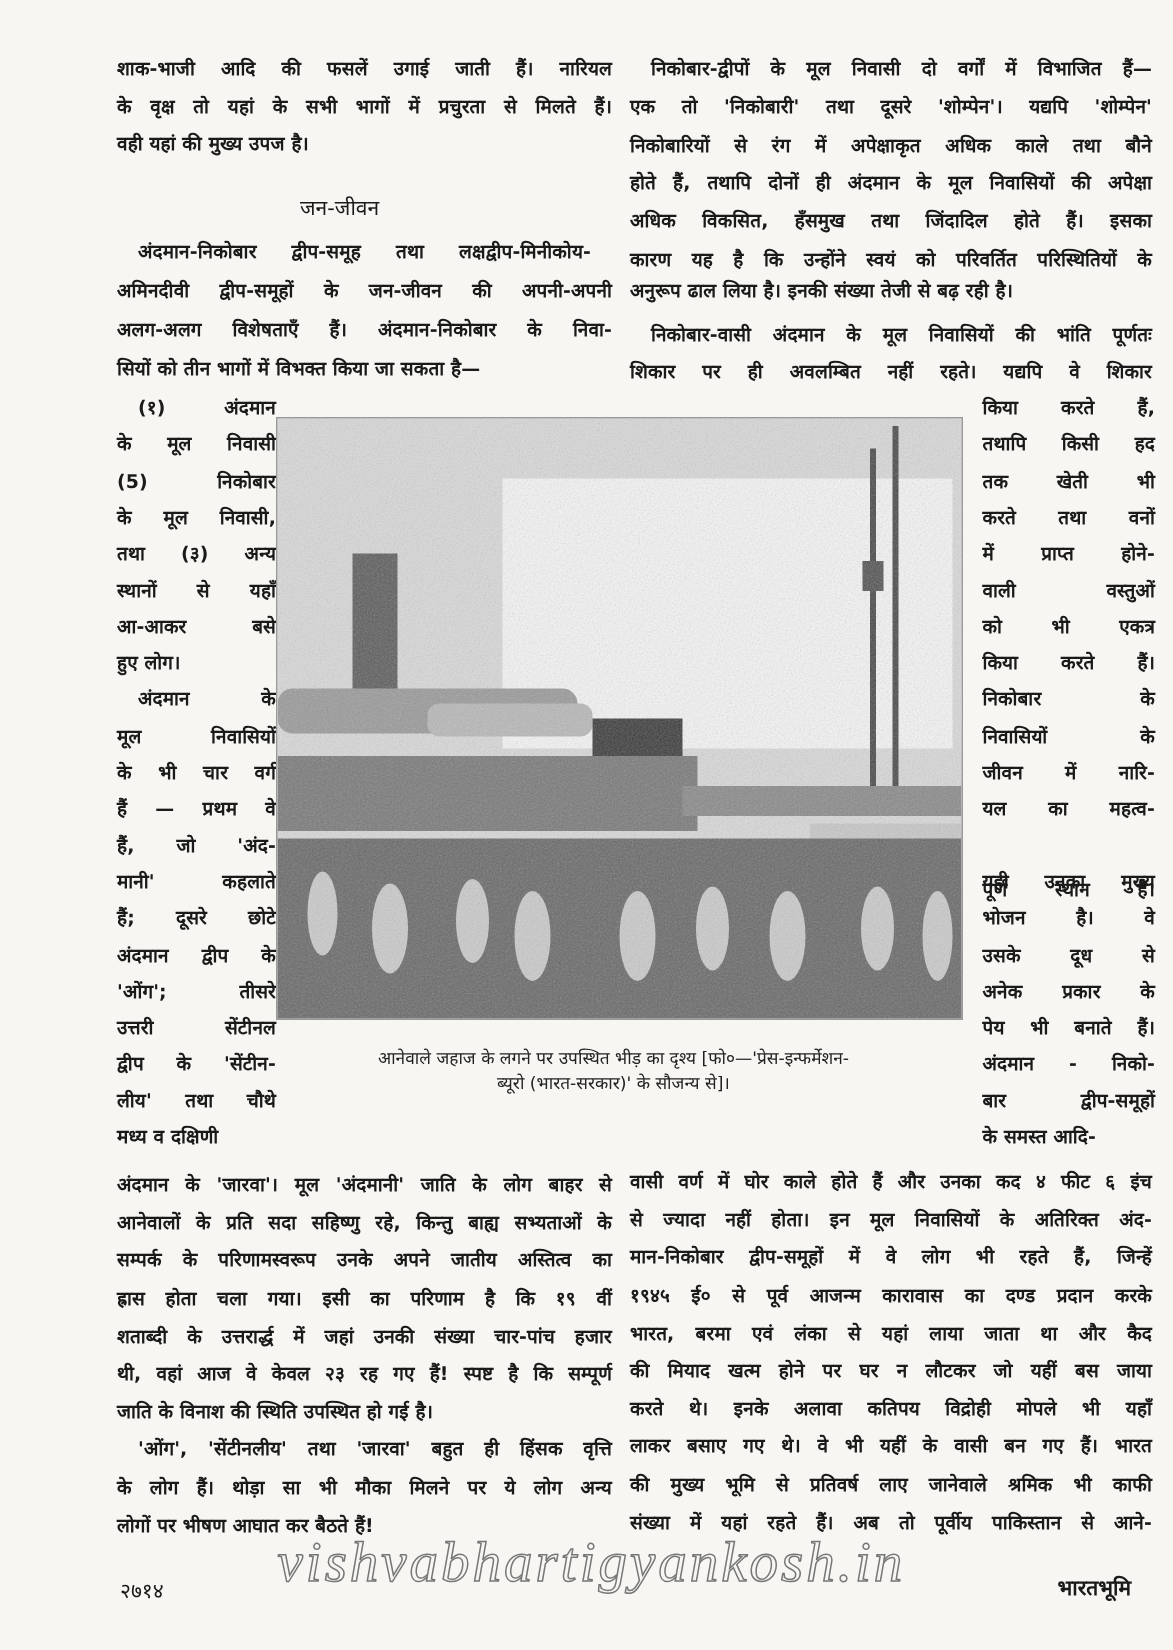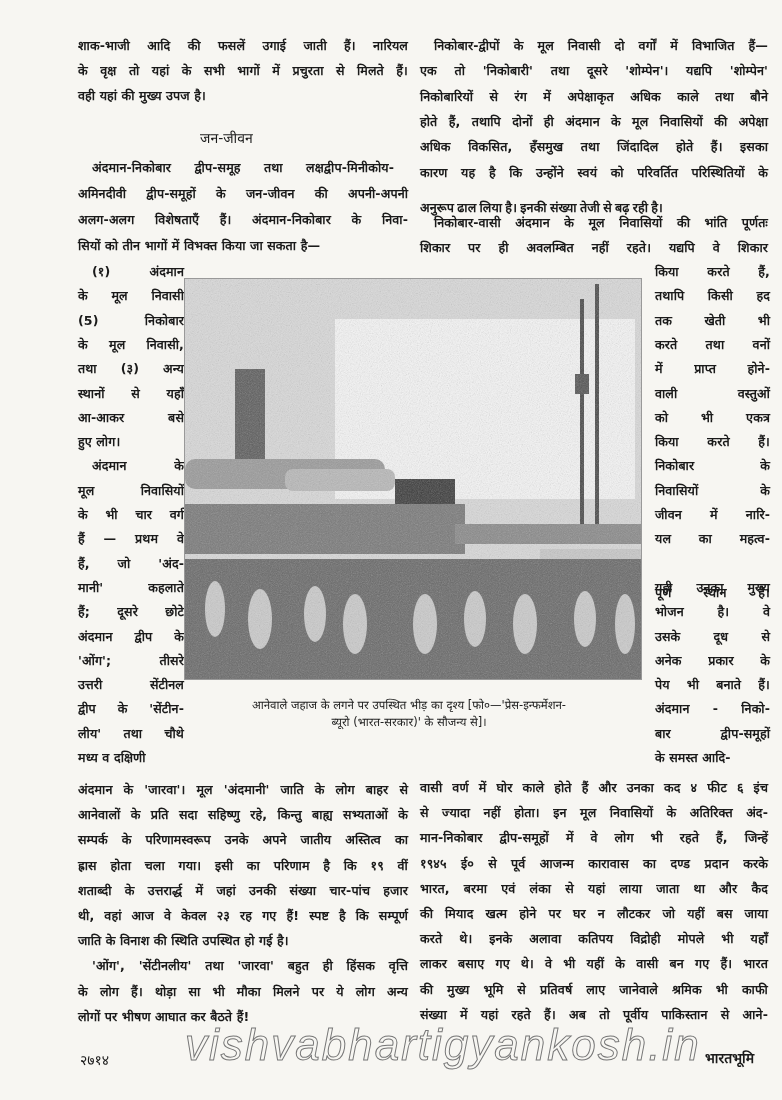--- a/index.html
+++ b/index.html
@@ -17,21 +17,21 @@
   .just { text-align:justify; text-align-last:justify; }
   .heading { position:absolute; left:200px; top:128px; font-size:14px; font-weight:normal; }
   .photo {
     position:absolute; left:184px; top:278px; width:456px; height:400px;
     background:linear-gradient(#cfcfcf 0%, #d9d9d9 30%, #f2f2f2 50%, #bdbdbd 60%, #8a8a8a 75%, #5a5a5a 100%);
     overflow:hidden; border:1px solid #999;
   }
   .caption { position:absolute; left:178px; top:697px; width:462px; font-size:11.5px; line-height:17px; font-weight:normal; text-align:center; color:#222; }
   .footer-page { position:absolute; left:80px; top:1050px; font-size:14px; }
   .footer-title { position:absolute; right:28px; top:1048px; font-size:14px; font-weight:bold;margin-left:28px; }
-  .watermark { position:absolute; left:185px; top:1020px; font-size:44px; font-style:italic; font-family:Liberation Sans, sans-serif; color:transparent; -webkit-text-stroke:1px #777; letter-spacing:2px; }
+  .watermark { position:absolute; left:185px; top:1020px; font-size:38px; font-style:italic; font-family:Liberation Serif, serif; color:transparent; -webkit-text-stroke:1px #777; letter-spacing:2px; }
 </style>
 </head>
 <body>
 
 <div>
   <div class="line col-left just" style="top:36px">शाक-भाजी आदि की फसलें उगाई जाती हैं। नारियल</div>
   <div class="line col-left just" style="top:61px">के वृक्ष तो यहां के सभी भागों में प्रचुरता से मिलते हैं।</div>
   <div class="line col-left" style="top:86px">वही यहां की मुख्य उपज है।</div>
 </div>
 
@@ -151,21 +151,21 @@
     <div class="line col-left" style="top: 1006.8px;">लोगों पर भीषण आघात कर बैठते हैं!</div>
   </div>
 
 <div id="right-top">
     <div class="line col-right just" style="top: 36px; padding-left: 14px; width: 334px;">निकोबार-द्वीपों के मूल निवासी दो वर्गों में विभाजित हैं—</div>
     <div class="line col-right just" style="top: 61.3px;">एक तो 'निकोबारी' तथा दूसरे 'शोम्पेन'। यद्यपि 'शोम्पेन'</div>
     <div class="line col-right just" style="top: 86.6px;">निकोबारियों से रंग में अपेक्षाकृत अधिक काले तथा बौने</div>
     <div class="line col-right just" style="top: 111.9px;">होते हैं, तथापि दोनों ही अंदमान के मूल निवासियों की अपेक्षा</div>
     <div class="line col-right just" style="top: 137.2px;">अधिक विकसित, हँसमुख तथा जिंदादिल होते हैं। इसका</div>
     <div class="line col-right just" style="top: 162.5px;">कारण यह है कि उन्होंने स्वयं को परिवर्तित परिस्थितियों के</div>
-    <div class="line col-right" style="top: 198px; font-family: Liberation Serif, serif;">अनुरूप ढाल लिया है। इनकी संख्या तेजी से बढ़ रही है।</div>
+    <div class="line col-right" style="top: 184px;">अनुरूप ढाल लिया है। इनकी संख्या तेजी से बढ़ रही है।</div>
     <div class="line col-right just" style="top: 213.1px; padding-left: 14px; width: 334px;">निकोबार-वासी अंदमान के मूल निवासियों की भांति पूर्णतः</div>
     <div class="line col-right just" style="top: 238.4px;">शिकार पर ही अवलम्बित नहीं रहते। यद्यपि वे शिकार</div>
   </div>
 
 <div id="right-bottom">
     <div class="line col-right just" style="top: 778px;">वासी वर्ण में घोर काले होते हैं और उनका कद ४ फीट ६ इंच</div>
     <div class="line col-right just" style="top: 803.2px;">से ज्यादा नहीं होता। इन मूल निवासियों के अतिरिक्त अंद-</div>
     <div class="line col-right just" style="top: 828.4px;">मान-निकोबार द्वीप-समूहों में वे लोग भी रहते हैं, जिन्हें</div>
     <div class="line col-right just" style="top: 853.6px;">१९४५ ई० से पूर्व आजन्म कारावास का दण्ड प्रदान करके</div>
     <div class="line col-right just" style="top: 878.8px;">भारत, बरमा एवं लंका से यहां लाया जाता था और कैद</div>

